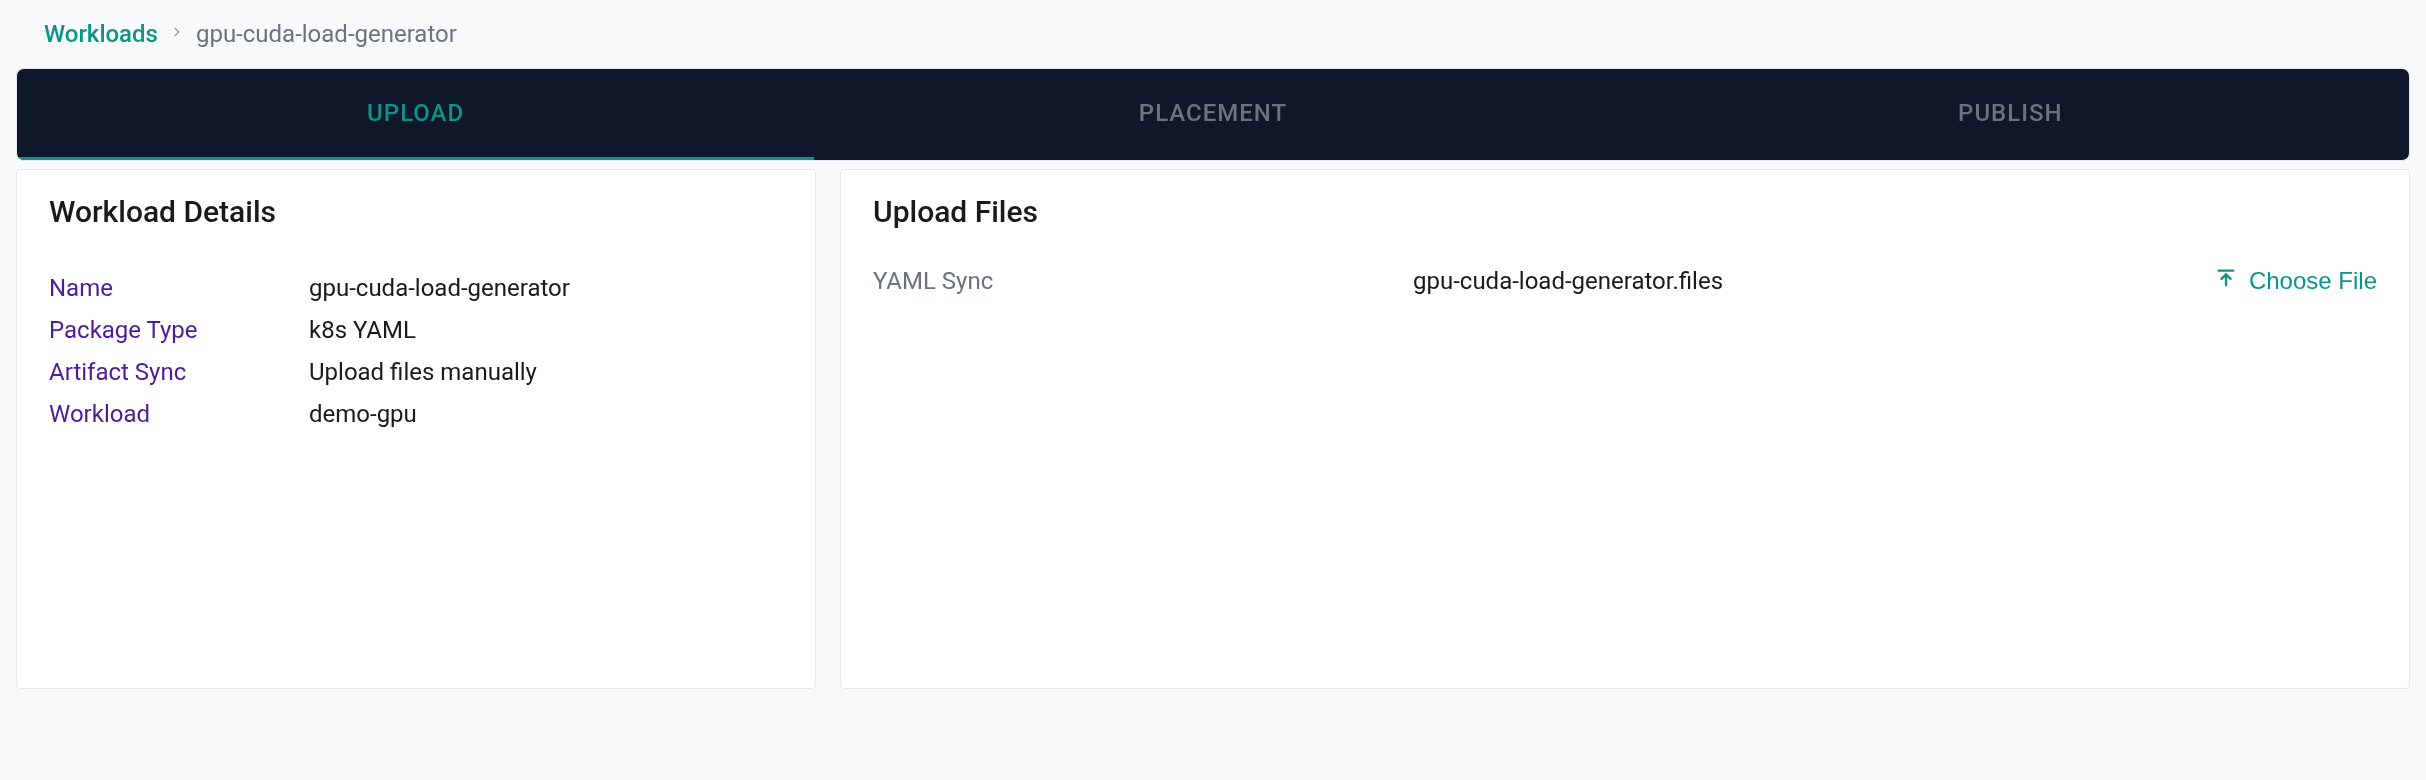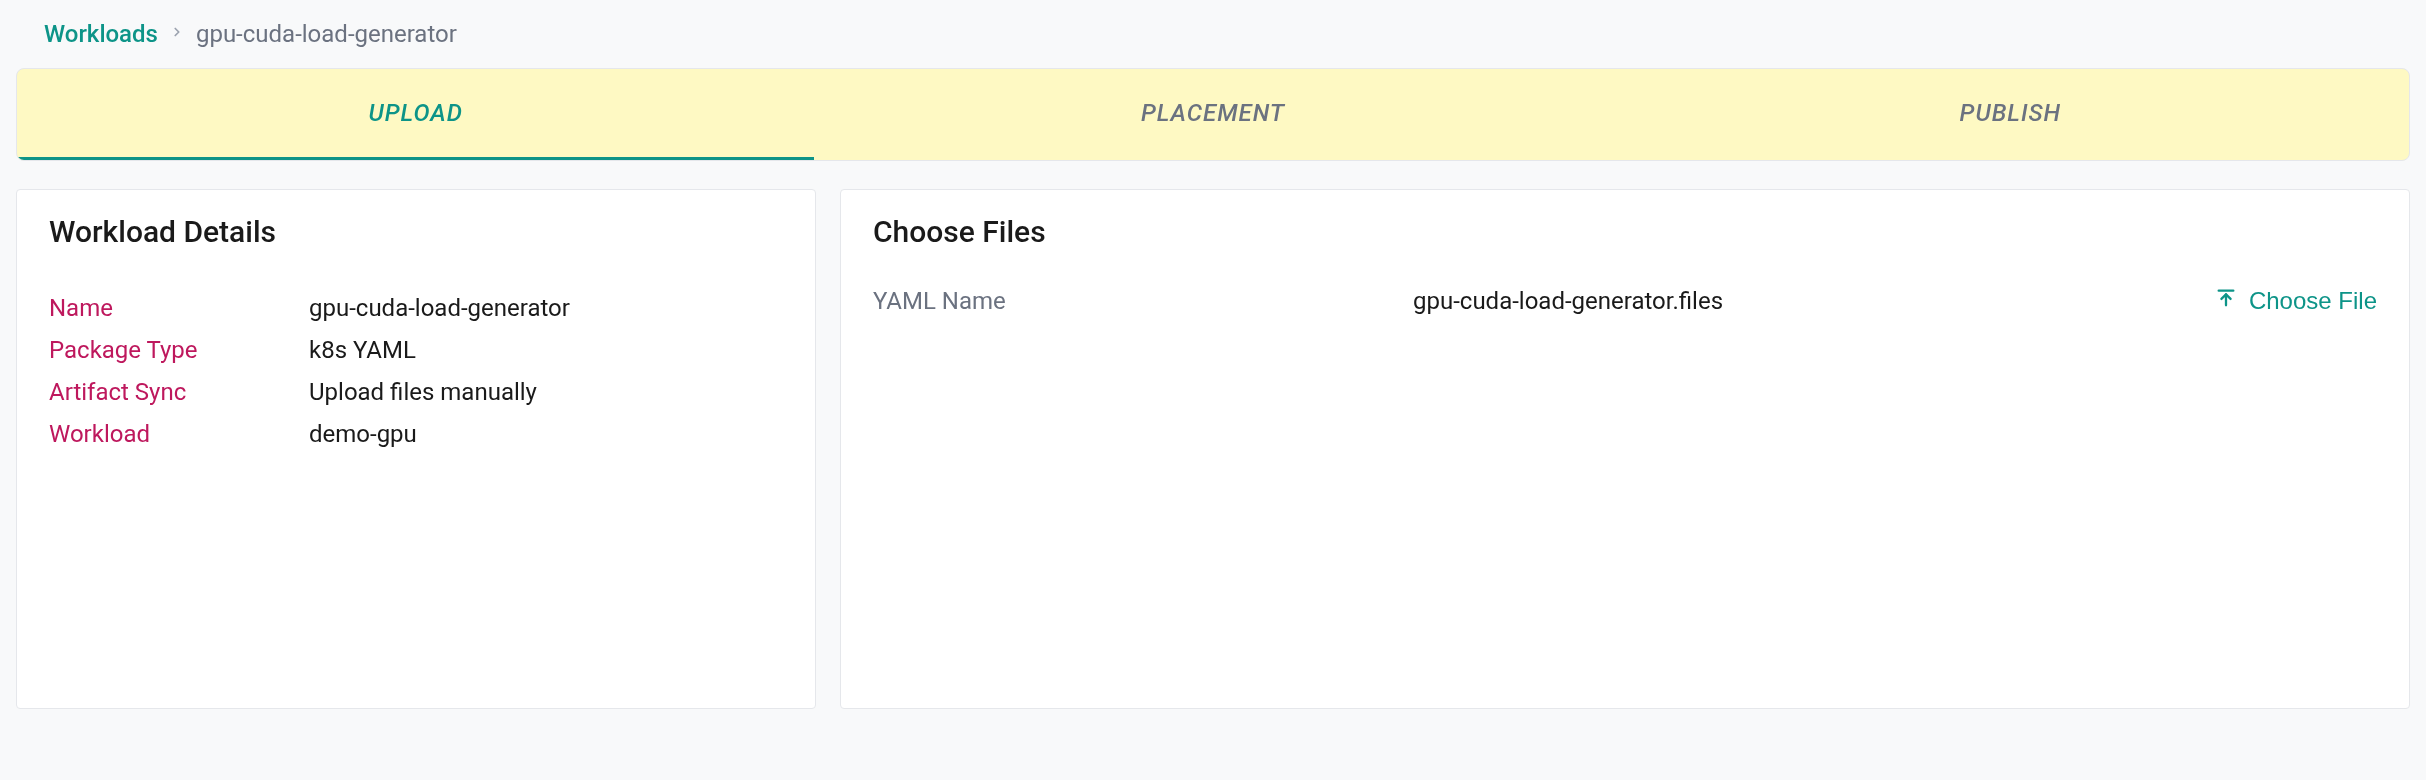--- a/index.html
+++ b/index.html
@@ -31,26 +31,25 @@
     .breadcrumb-chevron {
       color: #9ca3af;
       font-size: 20px;
     }
     .breadcrumb-current {
       color: #6b7280;
       font-weight: 400;
     }
     .tabs {
       display: flex;
-      background: #fef9c3;
+      background: #0f172a;
       border: 1px solid #e5e7eb;
       border-radius: 8px;
       overflow: hidden;
-      margin-bottom: 28px;
-      font-style: italic;
+      margin-bottom: 8px;
     }
     .tab {
       flex: 1;
       text-align: center;
       padding: 30px 0;
       font-size: 24px;
       font-weight: 500;
       letter-spacing: 1px;
       color: #6b7280;
       cursor: pointer;
@@ -83,21 +82,21 @@
       color: #1a1a1a;
       margin-bottom: 38px;
     }
     .detail-row {
       display: flex;
       font-size: 24px;
       line-height: 1.75;
     }
     .detail-label {
       flex: 0 0 260px;
-      color: #be185d;
+      color: #4c1d95;
     }
     .detail-value {
       color: #1a1a1a;
     }
     .upload-row {
       display: flex;
       align-items: center;
       font-size: 24px;
     }
     .upload-label {
@@ -158,23 +157,23 @@
       <div class="detail-label">Artifact Sync</div>
       <div class="detail-value">Upload files manually</div>
     </div>
     <div class="detail-row">
       <div class="detail-label">Workload</div>
       <div class="detail-value">demo-gpu</div>
     </div>
   </div>
 
   <div class="card card-upload">
-    <div class="card-title">Choose Files</div>
+    <div class="card-title">Upload Files</div>
     <div class="upload-row">
-      <div class="upload-label">YAML Name</div>
+      <div class="upload-label">YAML Sync</div>
       <div class="upload-filename">gpu-cuda-load-generator.files</div>
       <button class="choose-file-btn">
         <span>
           <svg class="upload-icon-svg" viewBox="0 0 24 24" fill="none" stroke="#0d9488" stroke-width="2.5" stroke-linecap="round" stroke-linejoin="round">
             <line x1="4" y1="4" x2="20" y2="4"></line>
             <line x1="12" y1="20" x2="12" y2="8"></line>
             <polyline points="7 13 12 8 17 13"></polyline>
           </svg>
         </span>
         <span>Choose File</span>

